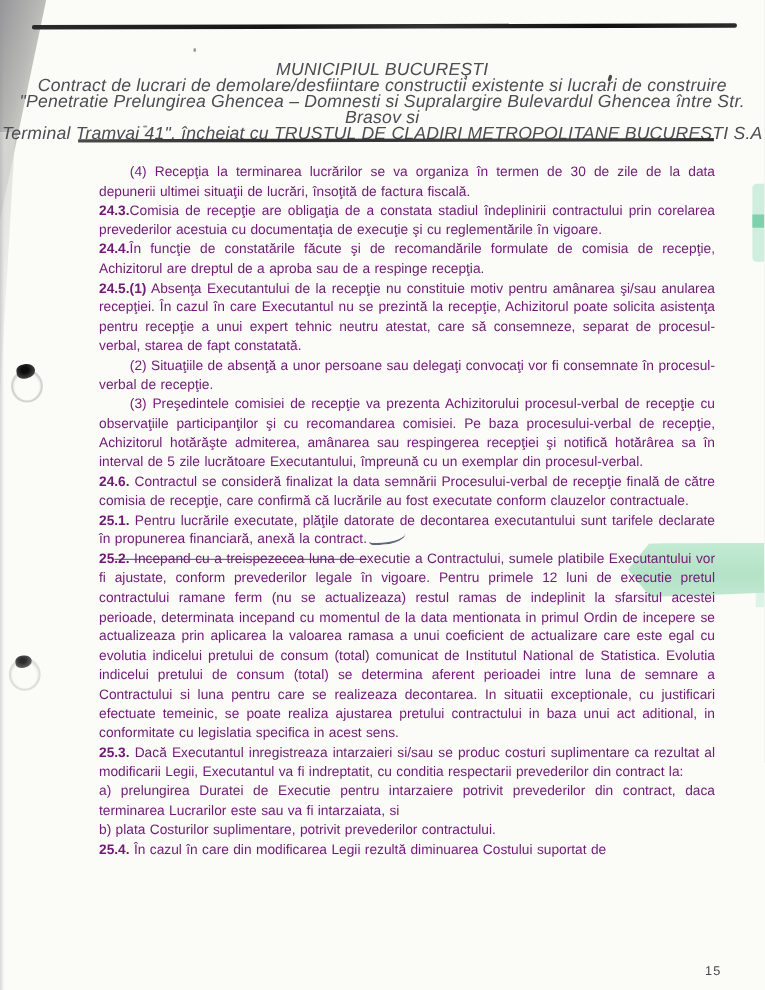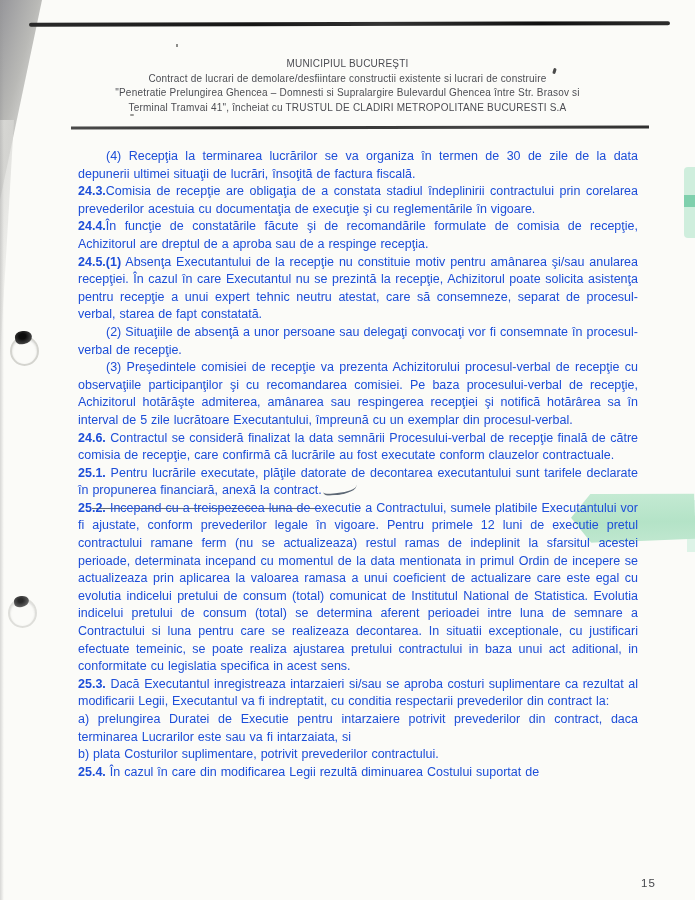--- a/index.html
+++ b/index.html
@@ -65,34 +65,34 @@
     clip-path:polygon(0 48%,16% 0,100% 4%,100% 96%,16% 100%);
     transform:rotate(-1.2deg);
   }
   .arrow-tab-fold{
     position:absolute;right:0;top:500px;width:8px;height:52px;
     background:#ddf3e7;
   }
   
   .doc-header{
     position:absolute;left:0;top:57px;width:100%;
-    text-align:center;
-    font-size:10px;line-height:14.5px;color:#4c4d53;
+    text-align:center;font-style:italic;
+    font-size:16px;line-height:14.5px;color:#4c4d53;
     letter-spacing:.2px;
   }
   .header-rule{
     position:absolute;left:71px;top:126px;width:578px;height:3px;
     background:linear-gradient(90deg,#4a4a4a,#2e2e2e 30%,#444 70%,#303030);
     transform:rotate(-0.1deg);
   }
   
   .content{
-    position:absolute;left:78px;top:148px;width:560px;
+    position:absolute;left:90px;top:148px;width:560px;
     font-size:12.5px;line-height:17.6px;
-    text-align:justify;word-spacing:.5px;color:#1d4ed8;
+    text-align:justify;word-spacing:.5px;color:#701a75;
   }
   .content p{margin:0;}
   .indent{text-indent:28px;}
   .pfxb{font-weight:bold;}
   .section-heading{
     font-weight:bold;font-size:13px;
     margin-top:8px !important;margin-bottom:1px !important;
     text-align:left;
   }
   .hand-underline{
@@ -142,20 +142,20 @@
   <div class="content">
     <p class="indent"><span class="pfx">(4)</span><span> Recepţia la terminarea lucrărilor se va organiza în termen de 30 de zile de la data depunerii ultimei situaţii de lucrări, însoţită de factura fiscală.</span></p>
     <p><b class="pfxb">24.3.</b><span>Comisia de recepţie are obligaţia de a constata stadiul îndeplinirii contractului prin corelarea prevederilor acestuia cu documentaţia de execuţie şi cu reglementările în vigoare.</span></p>
     <p><b class="pfxb">24.4.</b><span>În funcţie de constatările făcute şi de recomandările formulate de comisia de recepţie, Achizitorul are dreptul de a aproba sau de a respinge recepţia.</span></p>
     <p><b class="pfxb">24.5.(1)</b><span> Absenţa Executantului de la recepţie nu constituie motiv pentru amânarea şi/sau anularea recepţiei. În cazul în care Executantul nu se prezintă la recepţie, Achizitorul poate solicita asistenţa pentru recepţie a unui expert tehnic neutru atestat, care să consemneze, separat de procesul-verbal, starea de fapt constatată.</span></p>
     <p class="indent"><span class="pfx">(2)</span><span> Situaţiile de absenţă a unor persoane sau delegaţi convocaţi vor fi consemnate în procesul-verbal de recepţie.</span></p>
     <p class="indent"><span class="pfx">(3)</span><span> Preşedintele comisiei de recepţie va prezenta Achizitorului procesul-verbal de recepţie cu observaţiile participanţilor şi cu recomandarea comisiei. Pe baza procesului-verbal de recepţie, Achizitorul hotărăşte admiterea, amânarea sau respingerea recepţiei şi notifică hotărârea sa în interval de 5 zile lucrătoare Executantului, împreună cu un exemplar din procesul-verbal.</span></p>
     <p><b class="pfxb">24.6.</b><span> Contractul se consideră finalizat la data semnării Procesului-verbal de recepţie finală de către comisia de recepţie, care confirmă că lucrările au fost executate conform clauzelor contractuale.</span></p>
     <p><b class="pfxb">25.1.</b><span> Pentru lucrările executate, plăţile datorate de decontarea executantului  sunt tarifele declarate în </span><span class="hand-underline">propunerea financiară, anexă la contract.</span></p>
     <p><b class="pfxb">25.2.</b><span> Incepand cu a treispezecea luna de executie a Contractului, sumele platibile Executantului vor fi ajustate, conform prevederilor legale în vigoare. Pentru primele 12 luni de executie pretul contractului ramane ferm (nu se actualizeaza) restul ramas de indeplinit la sfarsitul acestei perioade, determinata incepand cu momentul de la data mentionata in primul Ordin de incepere se actualizeaza prin aplicarea la valoarea ramasa a unui coeficient de actualizare care este egal cu evolutia indicelui pretului de consum (total) comunicat de Institutul National de Statistica. Evolutia indicelui pretului de consum (total) se determina aferent perioadei intre luna de semnare a Contractului si luna pentru care se realizeaza decontarea. In situatii exceptionale, cu justificari efectuate temeinic, se poate realiza ajustarea pretului contractului in baza unui act aditional, in conformitate cu legislatia specifica in acest sens.</span></p>
-    <p><b class="pfxb">25.3.</b><span> Dacă Executantul inregistreaza intarzaieri si/sau se aproba costuri suplimentare ca rezultat al modificarii Legii, Executantul va fi indreptatit, cu conditia respectarii prevederilor din contract la:</span></p>
+    <p><b class="pfxb">25.3.</b><span> Dacă Executantul inregistreaza intarzaieri si/sau se produc costuri suplimentare ca rezultat al modificarii Legii, Executantul va fi indreptatit, cu conditia respectarii prevederilor din contract la:</span></p>
     <p><span class="pfx">a)</span><span> prelungirea Duratei de Executie pentru intarzaiere potrivit prevederilor din contract, daca terminarea Lucrarilor este sau va fi intarzaiata, si</span></p>
     <p><span class="pfx">b)</span><span> plata Costurilor suplimentare, potrivit prevederilor contractului.</span></p>
     <p><b class="pfxb">25.4.</b><span> În cazul în care din modificarea Legii rezultă diminuarea Costului suportat de</span></p>
   </div>
 
   <div class="page-number">15</div>
 </div>
 
 </body></html>

